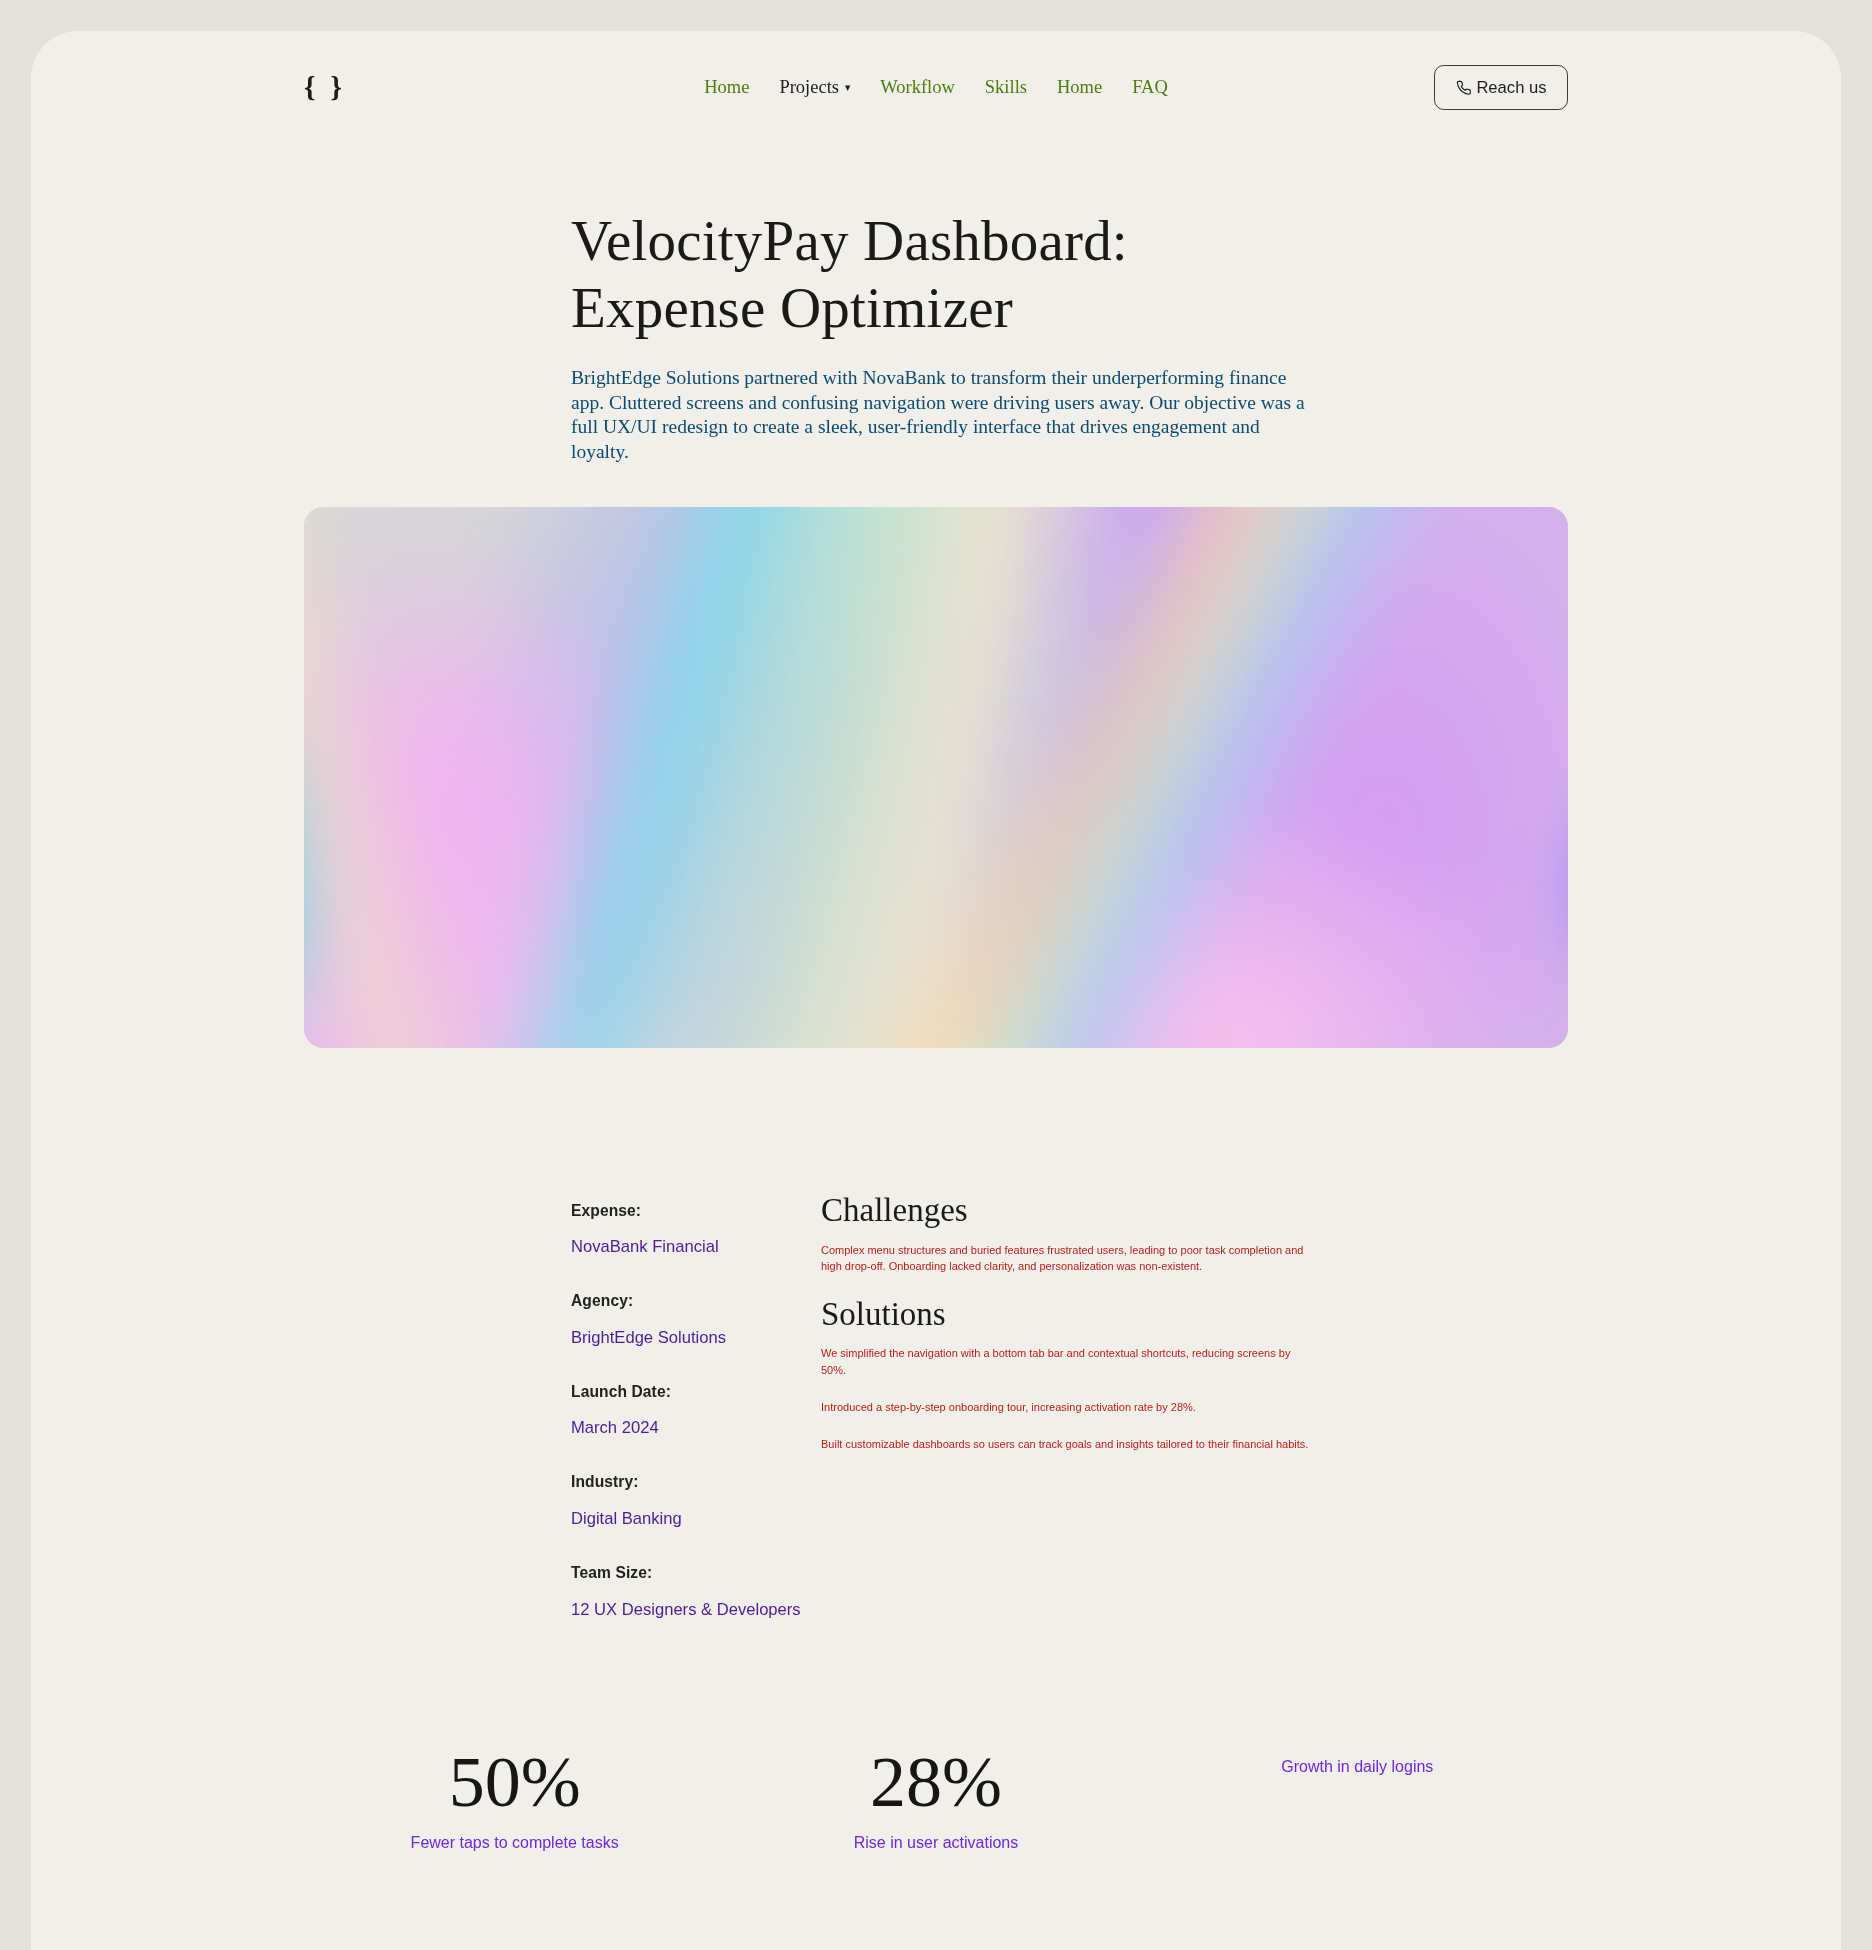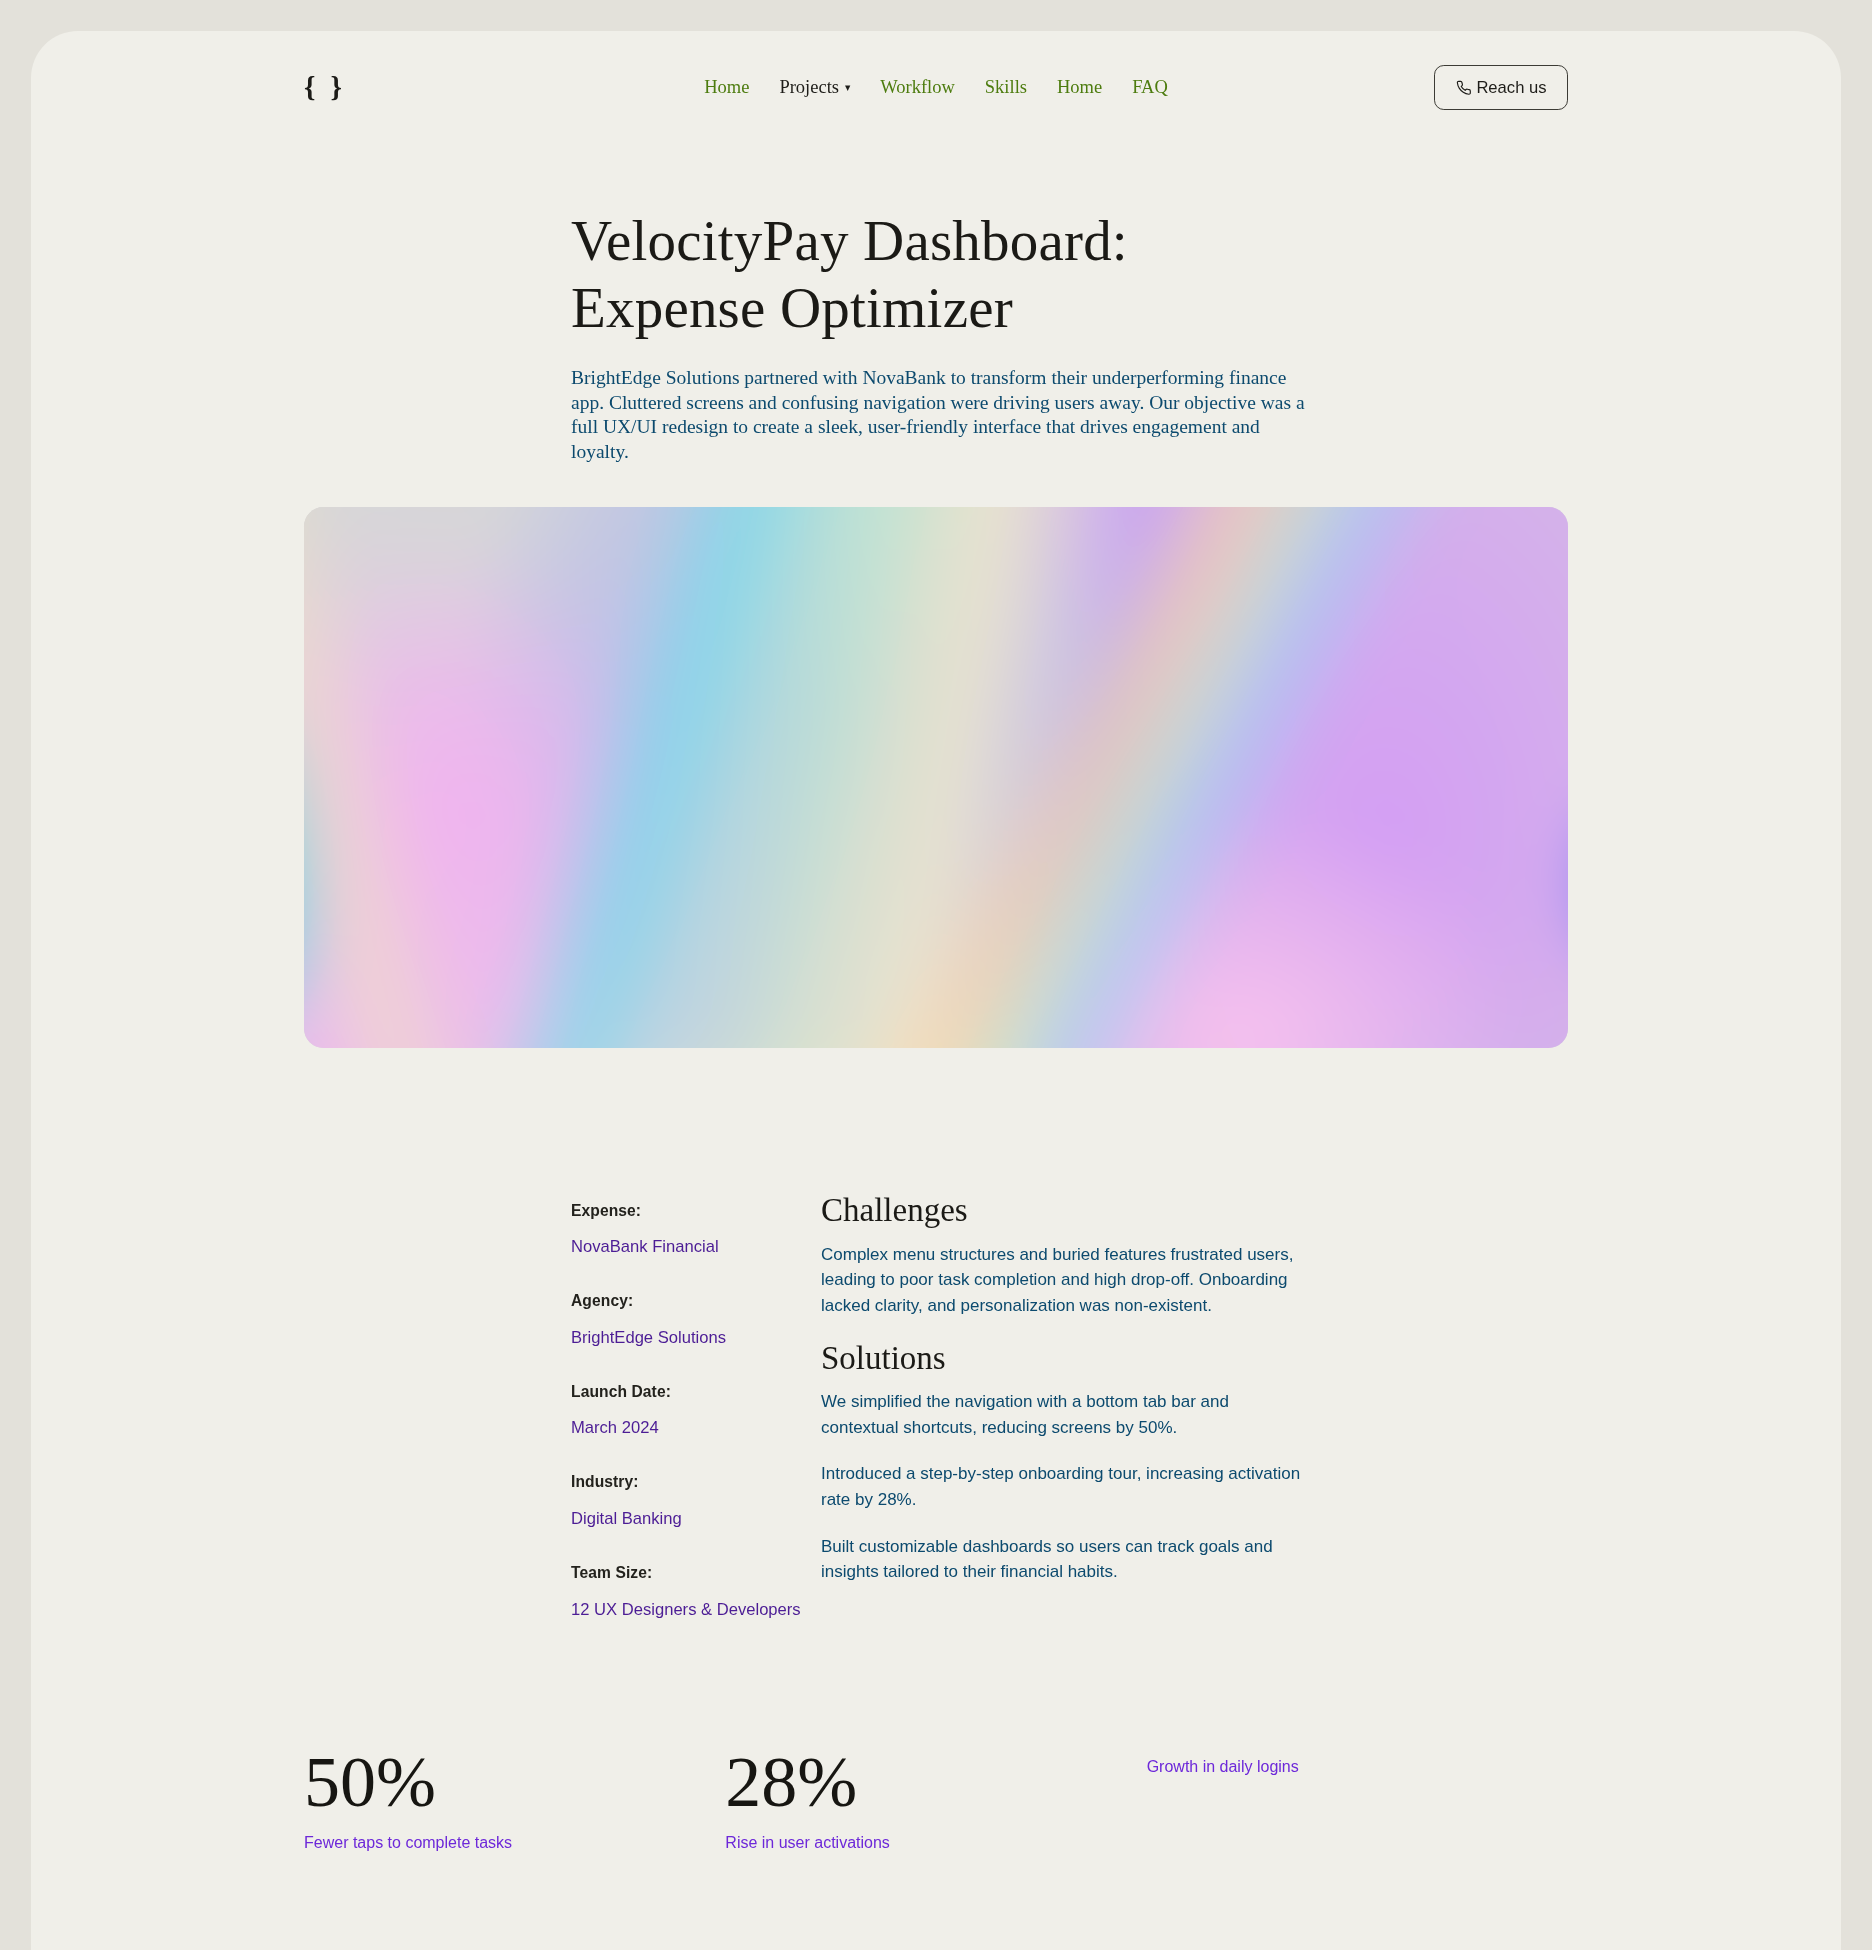--- a/index.html
+++ b/index.html
@@ -146,33 +146,33 @@
   .detail-value { font-size: 16.6px; color: #4c1d95; }
 
   .section-heading {
     font-family: "Liberation Serif", serif;
     font-weight: 400;
     font-size: 33px;
     color: #1b1a16;
     margin-bottom: 12.7px;
   }
   .section-para {
-    font-size: 17px;
+    font-size: 11px;
     line-height: 1.52;
-    color: #0c4a6e;
+    color: #b91c1c;
     margin-bottom: 20.5px;
   }
   .section-block { margin-bottom: 5.9px; }
 
   
   .stats {
     margin-top: 90px;
     display: grid;
     grid-template-columns: 1fr 1fr 1fr;
-    text-align: left;
+    text-align: center;
   }
   .stat-value {
     font-family: "Liberation Serif", serif;
     font-weight: 400;
     font-size: 72px;
     line-height: 1.05;
     color: #171612;
   }
   .stat-label {
     margin-top: 13.7px;

